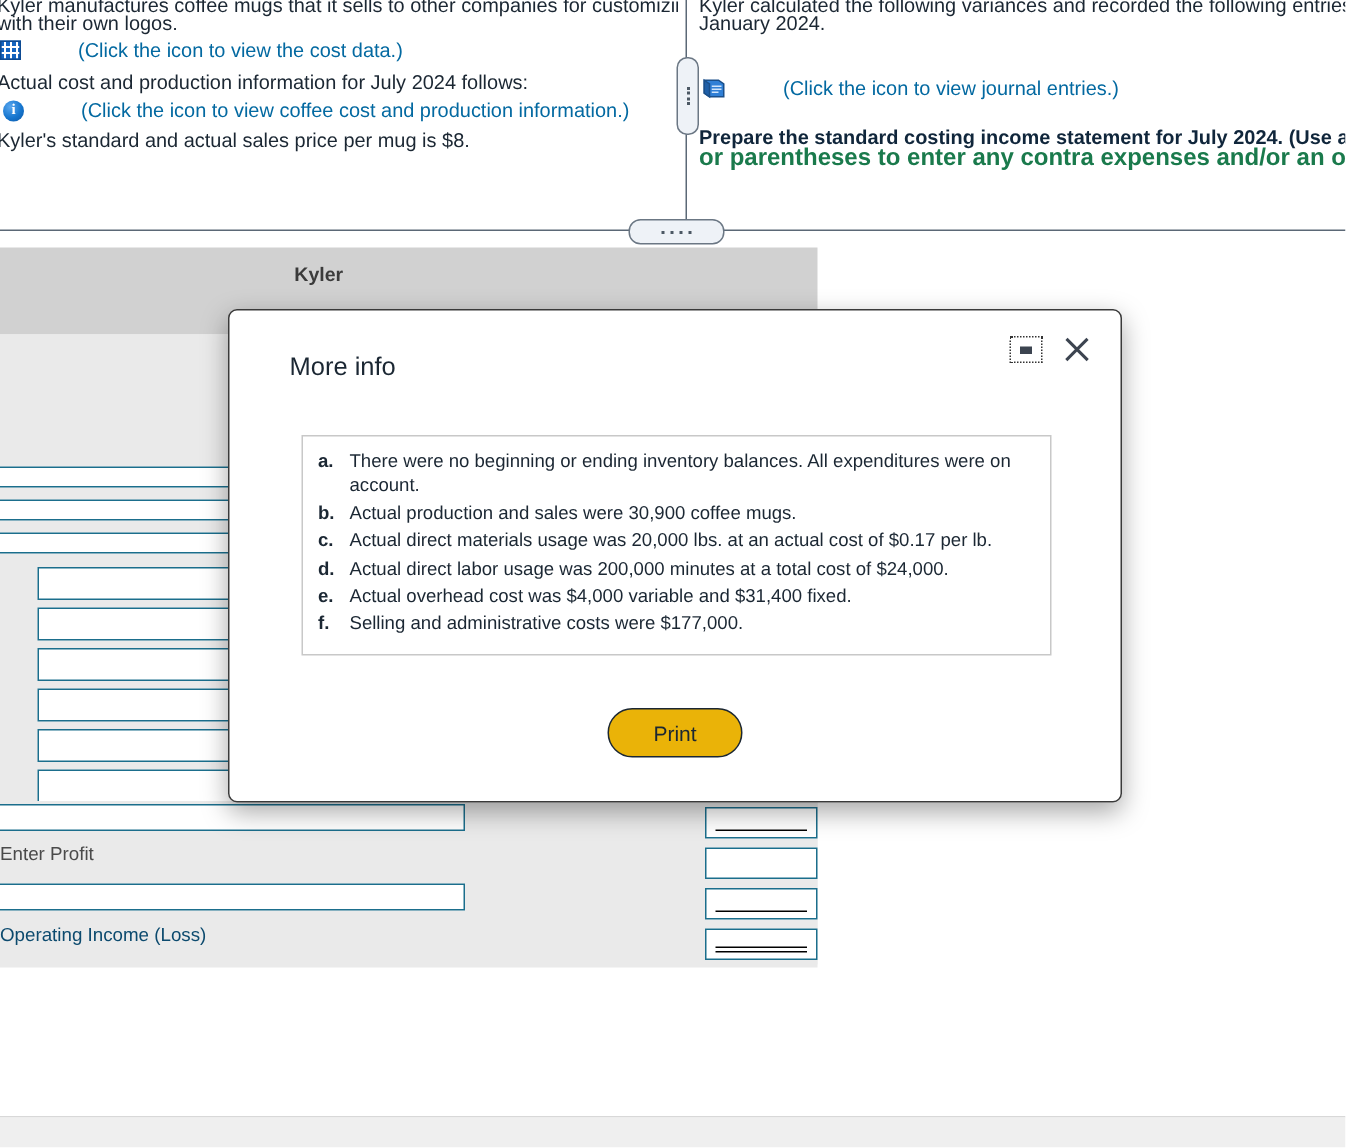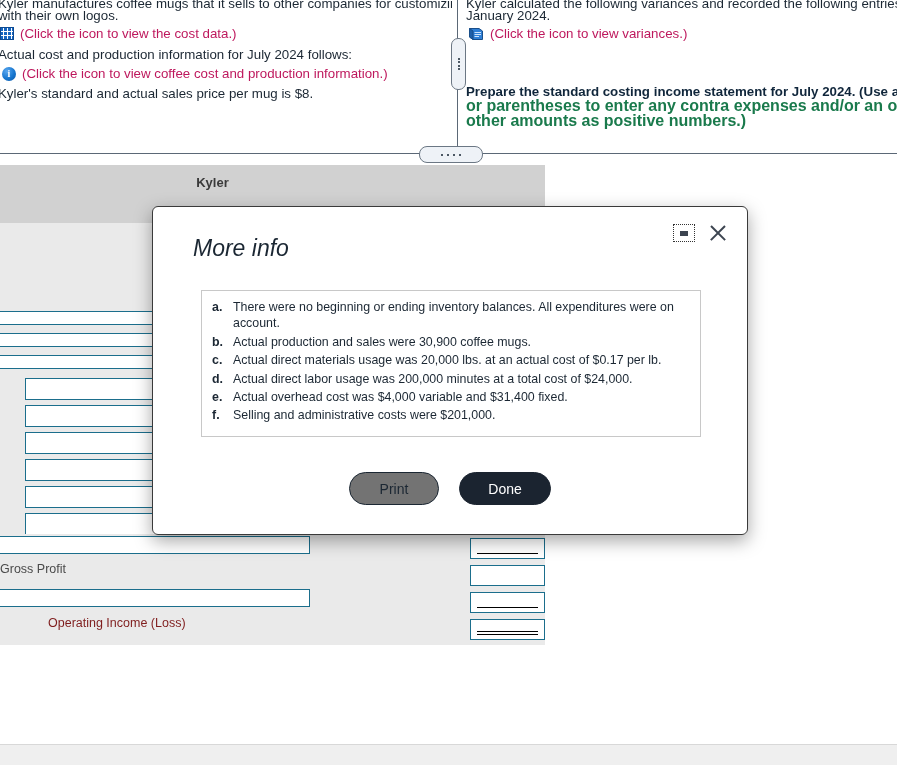--- a/index.html
+++ b/index.html
@@ -14,21 +14,21 @@
   
   .problem-area { position: absolute; left: 0; top: 0; width: 897px; height: 155px; background:#fff; }
 
   .panel-left  { position: absolute; left: 0; top: 0; width: 452px; height: 155px; overflow: hidden; }
   .panel-right { position: absolute; left: 462px; top: 0; width: 435px; height: 155px; overflow: hidden; }
 
   .p-line {
     font-size: 13.3px; color: #1b2733; line-height: 19.5px;
     white-space: nowrap;
   }
-  .green { color: #be185d; }
+  .green { color: #0369a1; margin-left: 32px; }
   .green-b { color: #1a7a4c; font-weight: bold; }
   .bold-dark { color:#10263b; font-weight: bold; font-size:13.3px; line-height:19.5px;}
 
   .icon-row { display: flex; align-items: flex-start; gap: 6px; }
 
   
   .ico-grid {
     width: 14px; height: 13px; flex: none; margin-top: 3px;
     background: #1565c0; border: 1px solid #0d4a92;
     box-sizing: border-box;
@@ -106,21 +106,21 @@
   }
   .modal {
     position: absolute; left: 152px; top: 206px; width: 596px; height: 329px;
     background: #ffffff; border-radius: 6px;
     border: 1px solid #3a3a3a;
     box-sizing: border-box;
     overflow: hidden;
   }
   .modal-title {
     position: absolute; left: 40px; top: 28px;
-    font-size: 23px; color: #1b2733; font-weight: normal; font-style: italic;
+    font-size: 17px; color: #1b2733; font-weight: normal;
   }
   .win-btns { position: absolute; right: 18px; top: 15px; display: flex; align-items: center; gap: 12px; }
   .btn-min {
     width: 22px; height: 18px; border: 1px dotted #333; box-sizing: border-box;
     display: flex; align-items: center; justify-content: center; background: transparent;
     cursor: pointer;
   }
   .btn-min i { display:block; width: 13px; height: 5px; background: #3c4450; }
   .btn-close {
     width: 22px; height: 22px; position: relative; cursor: pointer; background: transparent; border: 0;
@@ -142,21 +142,21 @@
   .info-list li .tx { flex: 1; }
 
   .modal-actions {
     position: absolute; left: 0; right: 0; top: 265px;
     display: flex; justify-content: center; gap: 20px;
   }
   .btn-pill {
     font-family: "Liberation Sans", sans-serif; font-size: 14px;
     border-radius: 20px; cursor: pointer; box-sizing: border-box;
   }
-  .btn-print { width: 90px; height: 33px; background: #737373; color: #1b2733; border: 1px solid #1b2733; }
+  .btn-print { width: 90px; height: 33px; background: #eab308; color: #1b2733; border: 1px solid #1b2733; }
   .btn-done  { width: 92px; height: 33px; background: #1b2430; color: #fff; border: 1px solid #1b2430; }
 
   .bottom-band { position: absolute; left: 0; top: 745px; width: 897px; height: 20px; background: #efefef; }
   .bottom-rule { position: absolute; left: 0; top: 744px; width: 897px; height: 1px; background: #d8d8d8; }
 </style>
 </head>
 <body>
 
 <div id="root">
 
@@ -178,35 +178,34 @@
         <span class="p-line green">(Click the icon to view coffee cost and production information.)</span>
       </div>
 
       <div class="p-line" style="position:absolute;left:-2px;top:84px;">Kyler's standard and actual sales price per mug is $8.</div>
     </div>
 
     <div class="panel-right">
       <div class="p-line" style="position:absolute;left:4px;top:-6px;">Kyler calculated the following variances and recorded the following entries for</div>
       <div class="p-line" style="position:absolute;left:4px;top:6px;">January 2024.</div>
 
-      <div class="icon-row" style="position:absolute;left:6px;top:24px;">
+
+      <div class="icon-row" style="position:absolute;left:6px;top:49px;">
         <span class="ico-book">
           <svg width="16" height="14" viewBox="0 0 16 14">
             <path d="M1.5 1.5 L11 1.5 L14.5 4 L14.5 12.5 L5 12.5 L1.5 10 Z" fill="#2f7fd6" stroke="#1a4f8a" stroke-width="1"></path>
             <path d="M1.5 1.5 L5 4 L5 12.5 L1.5 10 Z" fill="#1f5fa8" stroke="#1a4f8a" stroke-width="1"></path>
             <path d="M6.5 5.5 L13 5.5 M6.5 7.5 L13 7.5 M6.5 9.5 L11 9.5" stroke="#cfe4fb" stroke-width="1"></path>
           </svg>
         </span>
-        <span class="p-line green">(Click the icon to view variances.)</span>
-      </div>
-
+        <span class="p-line green">(Click the icon to view journal entries.)</span>
+      </div>
 
       <div class="bold-dark" style="position:absolute;left:4px;top:82px;white-space:nowrap;"><span>Prepare the standard costing income statement for July 2024. (Use a minus sign</span></div>
       <div class="green-b" style="position:absolute;left:4px;top:97px;white-space:nowrap;">or parentheses to enter any contra expenses and/or an operating loss. Enter all</div>
-      <div class="green-b" style="position:absolute;left:4px;top:112px;white-space:nowrap;">other amounts as positive numbers.)</div>
     </div>
 
     <div class="v-split-line"></div>
     <div class="v-split-grip">
       <span>
           <i></i>
           <i></i>
           <i></i>
           <i></i>
         </span>
@@ -246,24 +245,24 @@
 
         <div class="inp u1 numcol" style="top:373px;width:75px;height:21px;"></div>
       </div>
 
       <div class="ws-body" style="height:0px;"></div>
     </div>
 
     <div style="position:absolute;left:0;top:369px;width:545px;height:109px;background:#eaeaea;"></div>
 
     <div class="band" style="position:absolute;left:-120px;top:371px;width:430px;height:18px;"></div>
-    <div style="position:absolute;left:0px;top:397px;font-size:12.5px;color:#4a4a4a;">Gross Profit</div>
+    <div style="position:absolute;left:0px;top:397px;font-size:12.5px;color:#4a4a4a;">Enter Profit</div>
 
     <div class="band" style="position:absolute;left:-120px;top:424px;width:430px;height:18px;"></div>
-    <div style="position:absolute;left:0px;top:451px;font-size:12.5px;color:#7f1d1d;padding-left:48px;">Operating Income (Loss)</div>
+    <div style="position:absolute;left:0px;top:451px;font-size:12.5px;color:#0c4a6e;">Operating Income (Loss)</div>
 
     <div class="inp u1" style="position:absolute;left:470px;top:373px;width:75px;height:21px;"></div>
     <div class="inp" style="position:absolute;left:470px;top:400px;width:75px;height:21px;"></div>
     <div class="inp u1" style="position:absolute;left:470px;top:427px;width:75px;height:21px;"></div>
     <div class="inp u2" style="position:absolute;left:470px;top:454px;width:75px;height:21px;"></div>
   </div>
 
   <div class="overlay-shadow"></div>
   <div class="modal">
 
@@ -293,26 +292,25 @@
         <li>
           <span class="mk">d.</span>
           <span class="tx">Actual direct labor usage was 200,000 minutes at a total cost of $24,000.</span>
         </li>
         <li>
           <span class="mk">e.</span>
           <span class="tx">Actual overhead cost was $4,000 variable and $31,400 fixed.</span>
         </li>
         <li>
           <span class="mk">f.</span>
-          <span class="tx">Selling and administrative costs were $201,000.</span>
+          <span class="tx">Selling and administrative costs were $177,000.</span>
         </li>
       </ul>
     </div>
 
     <div class="modal-actions">
       <button class="btn-pill btn-print">Print</button>
-      <button class="btn-pill btn-done">Done</button>
     </div>
   </div>
 
   <div class="bottom-rule"></div>
   <div class="bottom-band"></div>
 </div>
 
 </body></html>

